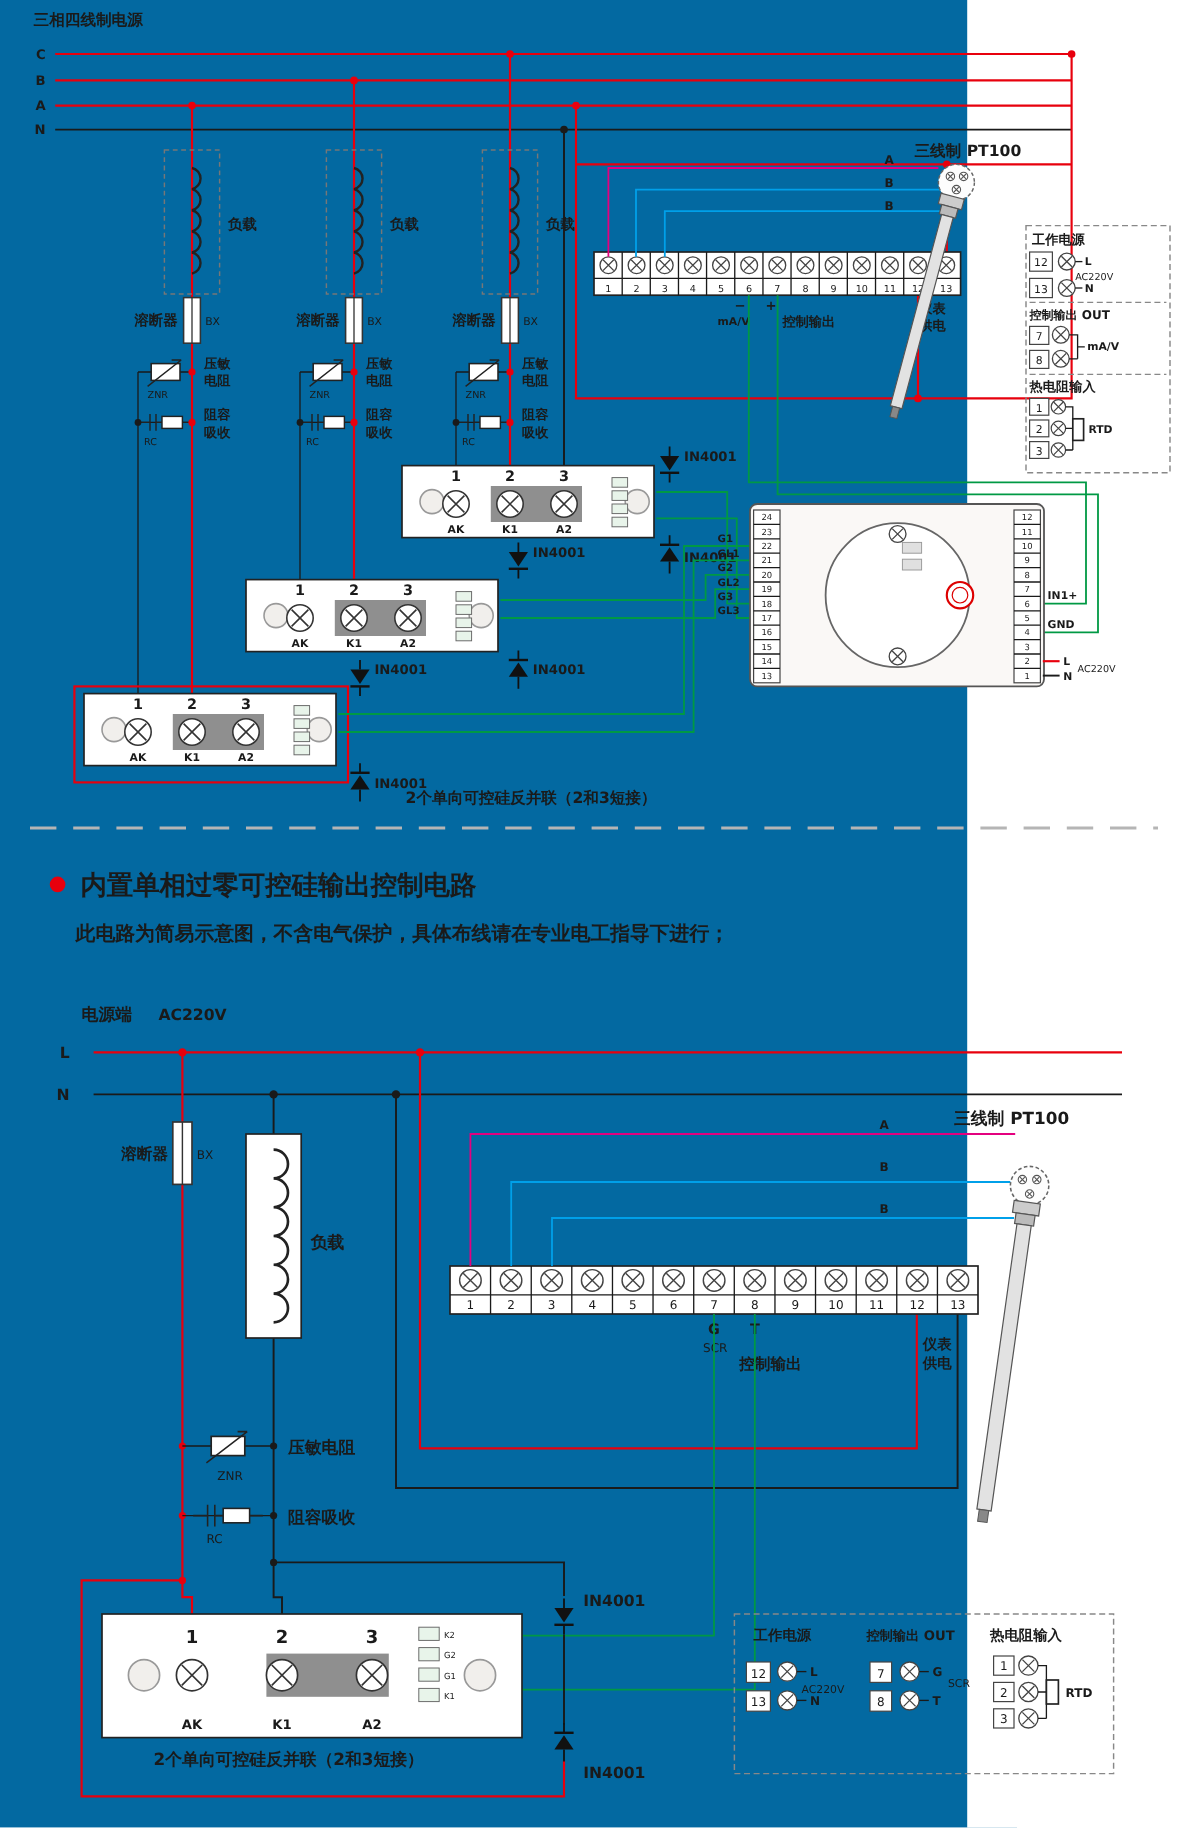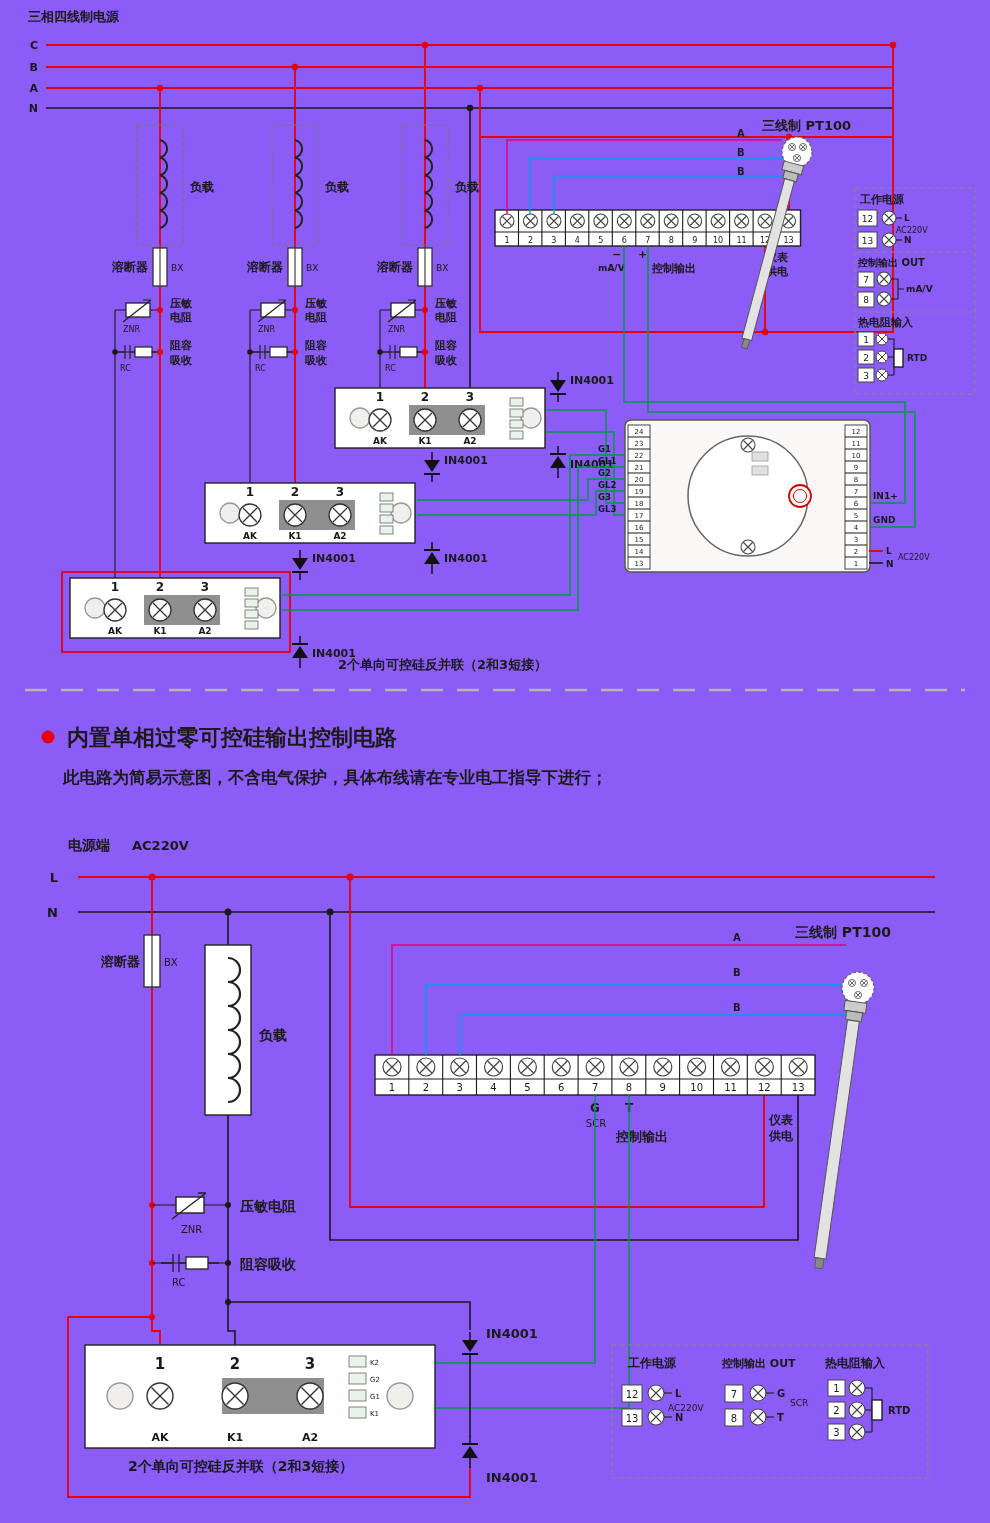--- a/index.html
+++ b/index.html
@@ -1,16 +1,16 @@
 <!DOCTYPE html>
 <html><head>
 <meta charset="utf-8">
 <style>
   html,body{margin:0;padding:0;background:#ffffff;}
-  .page{width:990px;height:1523px;position:relative;background:#8b5cf6;text-decoration:underline;}
+  .page{width:806px;height:1523px;position:relative;background:#0369a1;text-decoration:underline;}
   svg{display:block;}
   text{font-family:"DejaVu Sans","Liberation Sans",sans-serif;fill:#1a1a1a;}
   .b{font-weight:bold}.mid{text-anchor:middle}.end{text-anchor:end}.t8{font-size:8px}.t9{font-size:9px}.t10{font-size:10px}
   .t11{font-size:11px}.t12{font-size:12px}.t13{font-size:13px}.t14{font-size:14px}.t16{font-size:16.5px}.t22{font-size:22px}
   .wr{stroke:#e8000d;stroke-width:1.8;fill:none}
   .wk{stroke:#1a1a1a;stroke-width:1.6;fill:none}
   .wk1{stroke:#1a1a1a;stroke-width:1.1;fill:none}
   .wg{stroke:#009944;stroke-width:1.5;fill:none}
   .wm{stroke:#e4007f;stroke-width:1.5;fill:none}
   .wb{stroke:#00a0e9;stroke-width:1.5;fill:none}

